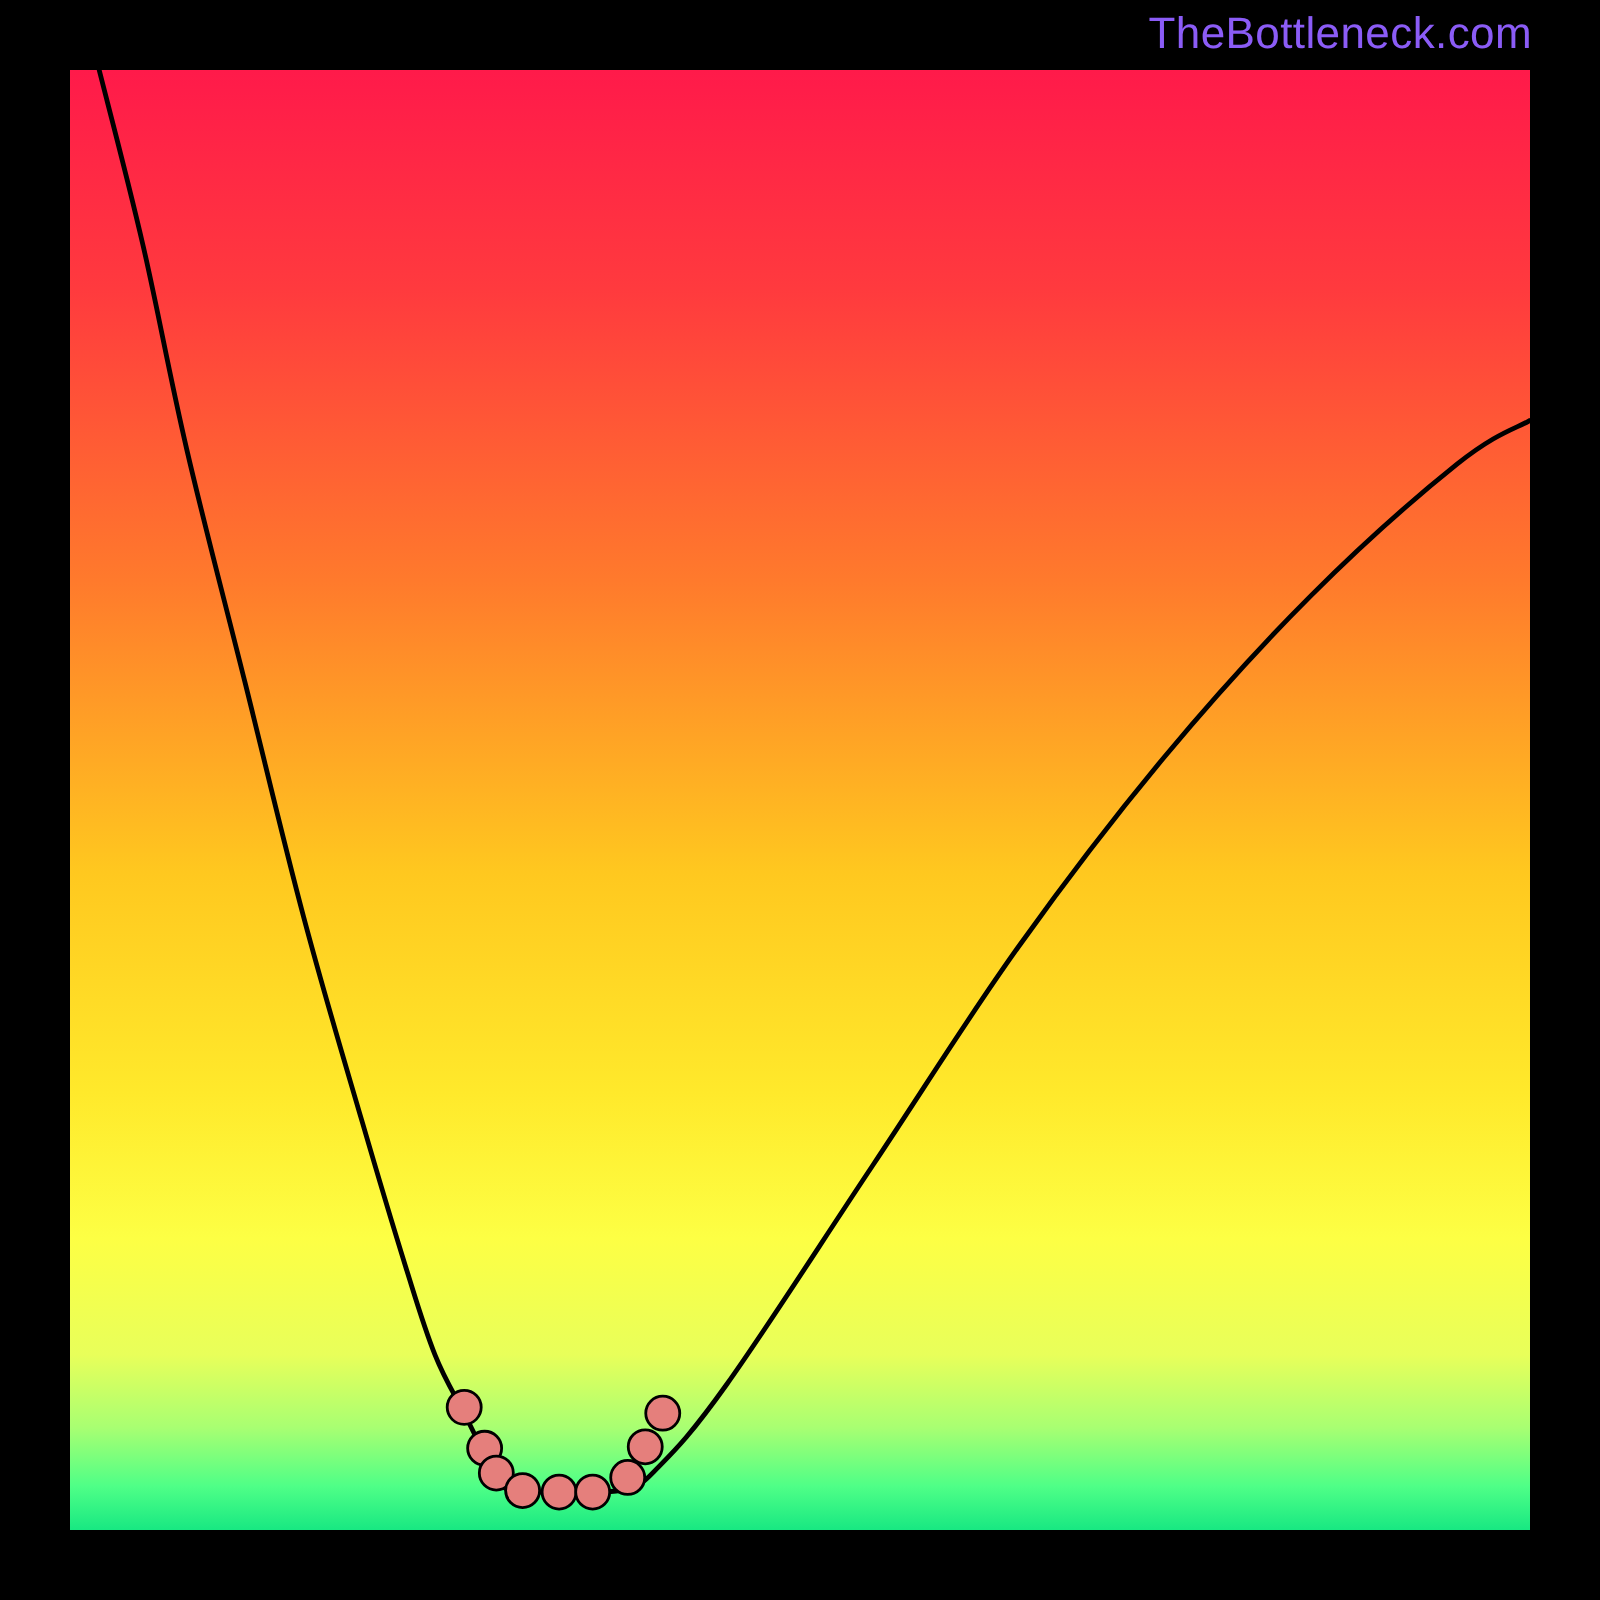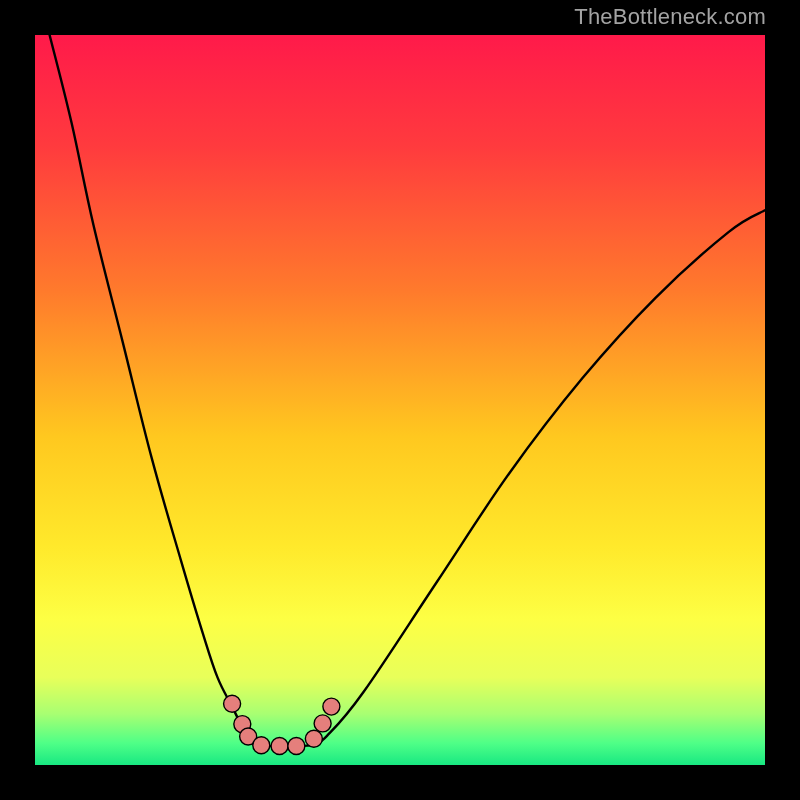--- a/index.html
+++ b/index.html
@@ -34,21 +34,21 @@
   .curve-svg {
     position: absolute;
     inset: 0;
     width: 730px;
     height: 730px;
   }
   .watermark {
     position: absolute;
     top: 4px;
     right: 34px;
-    color: #a3a3a3;
+    color: #8b5cf6;
     font-size: 22px;
     letter-spacing: 0.2px;
     font-weight: 400;
   }
 </style>
 </head>
 <body>
 
 <div class="frame">
 

